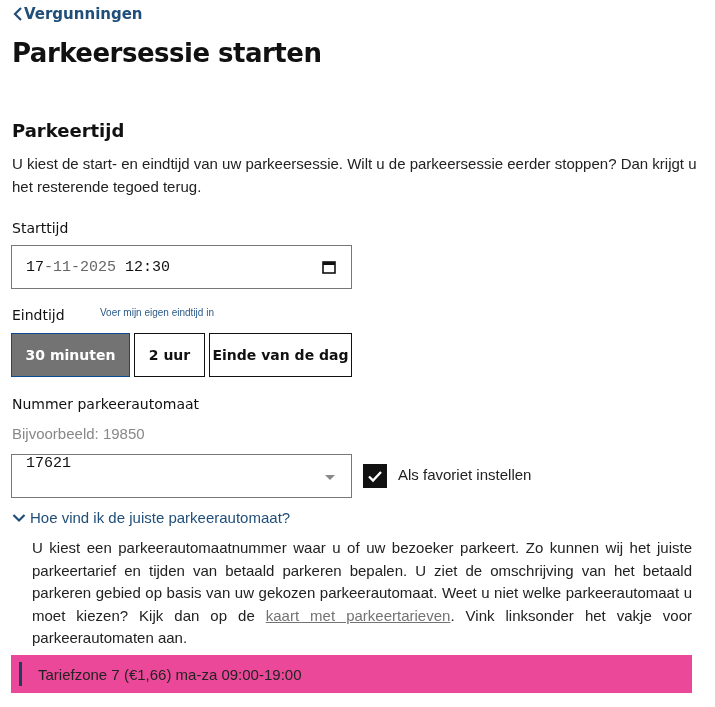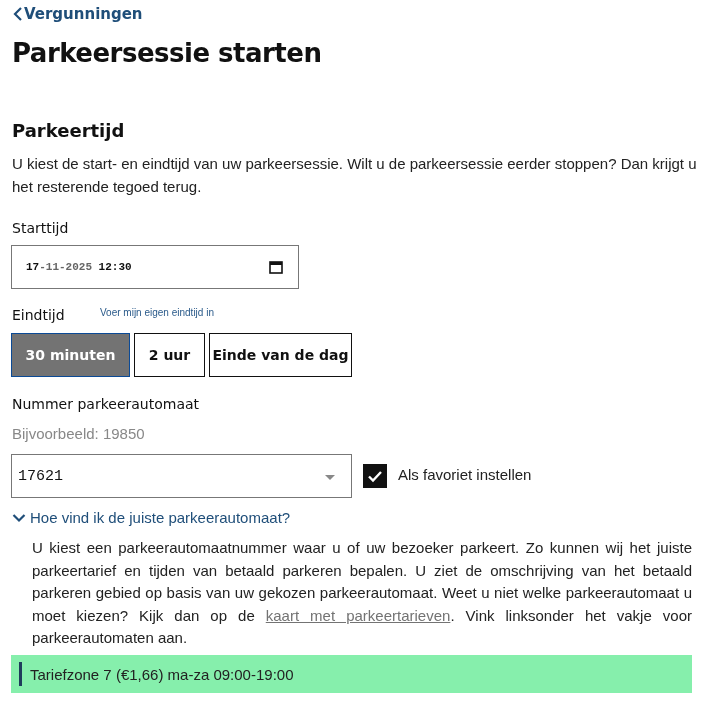--- a/index.html
+++ b/index.html
@@ -10,44 +10,44 @@
   .back-link svg { width: 12px; height: 14px; }
 
   .page-title { position: absolute; left: 12px; top: 38px; font-family: "DejaVu Sans", sans-serif; font-weight: bold; font-size: 26px; letter-spacing: -0.5px; color: #111; }
 
   .section-title { position: absolute; left: 12px; top: 120px; font-family: "DejaVu Sans", sans-serif; font-weight: bold; font-size: 18px; color: #111; }
 
   .intro { position: absolute; left: 12px; top: 152px; width: 690px; font-family: "Liberation Sans", sans-serif; font-size: 15px; line-height: 23px; color: #222; }
 
   .label { position: absolute; left: 12px; font-family: "DejaVu Sans", sans-serif; font-weight: normal; font-size: 14px; color: #111; }
 
-  .date-input { position: absolute; left: 11px; top: 245px; width: 288px; height: 44px; border: 1px solid #777; display: flex; align-items: center; padding-left: 14px; font-family: "Liberation Mono", monospace; font-size: 11px; color: #111; font-weight: bold; }
+  .date-input { position: absolute; left: 11px; top: 245px; width: 341px; height: 44px; border: 1px solid #777; display: flex; align-items: center; padding-left: 14px; font-family: "Liberation Mono", monospace; font-size: 15px; color: #111; }
   .date-input .muted { color: #666; }
   .date-input .cal { position: absolute; right: 15px; top: 14px; width: 14px; height: 14px; }
 
   .eigen-link { position: absolute; left: 100px; top: 307px; font-family: Liberation Sans, sans-serif; font-size: 10px; color: #2a5a8a; }
 
   .seg { position: absolute; top: 333px; height: 44px; display: flex; align-items: center; justify-content: center; font-family: "DejaVu Sans", sans-serif; font-weight: bold; font-size: 14px; border: 1px solid #111; background: #fff; color: #111; }
   .seg.active { background: #737373; color: #fff; border-color: #0b4a96; }
 
   .hint { position: absolute; left: 12px; top: 425px; font-family: "Liberation Sans", sans-serif; font-size: 15px; color: #888; }
 
-  .select { position: absolute; left: 11px; top: 454px; width: 341px; height: 44px; border: 1px solid #777; display: flex; align-items: center; padding-left: 6px; font-family: "Liberation Mono", monospace; font-size: 15px; color: #111; }
+  .select { position: absolute; left: 11px; top: 454px; width: 341px; height: 44px; border: 1px solid #777; display: flex; padding-left: 14px; font-family: "Liberation Mono", monospace; font-size: 15px; color: #111; }
   .select .caret { position: absolute; right: 16px; top: 20px; width: 0; height: 0; border-left: 5px solid transparent; border-right: 5px solid transparent; border-top: 5px solid #888; }
 
   .checkbox { position: absolute; left: 363px; top: 464px; width: 24px; height: 24px; background: #111; display: flex; align-items: center; justify-content: center; }
   .check-label { position: absolute; left: 398px; top: 466px; font-family: "Liberation Sans", sans-serif; font-size: 15px; color: #222; }
 
   .toggle { position: absolute; left: 12px; top: 509px; display: flex; align-items: center; gap: 4px; font-family: "Liberation Sans", sans-serif; font-size: 15px; color: #1f4e79; }
   .toggle svg { width: 14px; height: 10px; }
 
   .explain { position: absolute; left: 32px; top: 537px; width: 660px; font-family: "Liberation Sans", sans-serif; font-size: 15px; line-height: 22.5px; color: #222; text-align: justify; }
   .explain a { color: #737373; text-decoration: underline; margin-top: 48px; }
 
-  .zone { position: absolute; left: 11px; top: 655px; width: 681px; height: 38px; background: #86efac; display: flex; align-items: center; }
+  .zone { position: absolute; left: 11px; top: 655px; width: 681px; height: 38px; background: #ec4899; display: flex; align-items: center; gap: 8px; }
   .zone .bar { width: 3px; height: 24px; background: #1f3d5c; margin-left: 8px; margin-right: 8px; }
   .zone .text { font-family: "Liberation Sans", sans-serif; font-size: 15px; color: #222; }
 </style>
 </head>
 <body>
 
 <a class="back-link">
   <svg viewBox="0 0 12 14">
       <path d="M9 1 L3 7 L9 13" fill="none" stroke="#1f4e79" stroke-width="2.2"></path>
     </svg>

